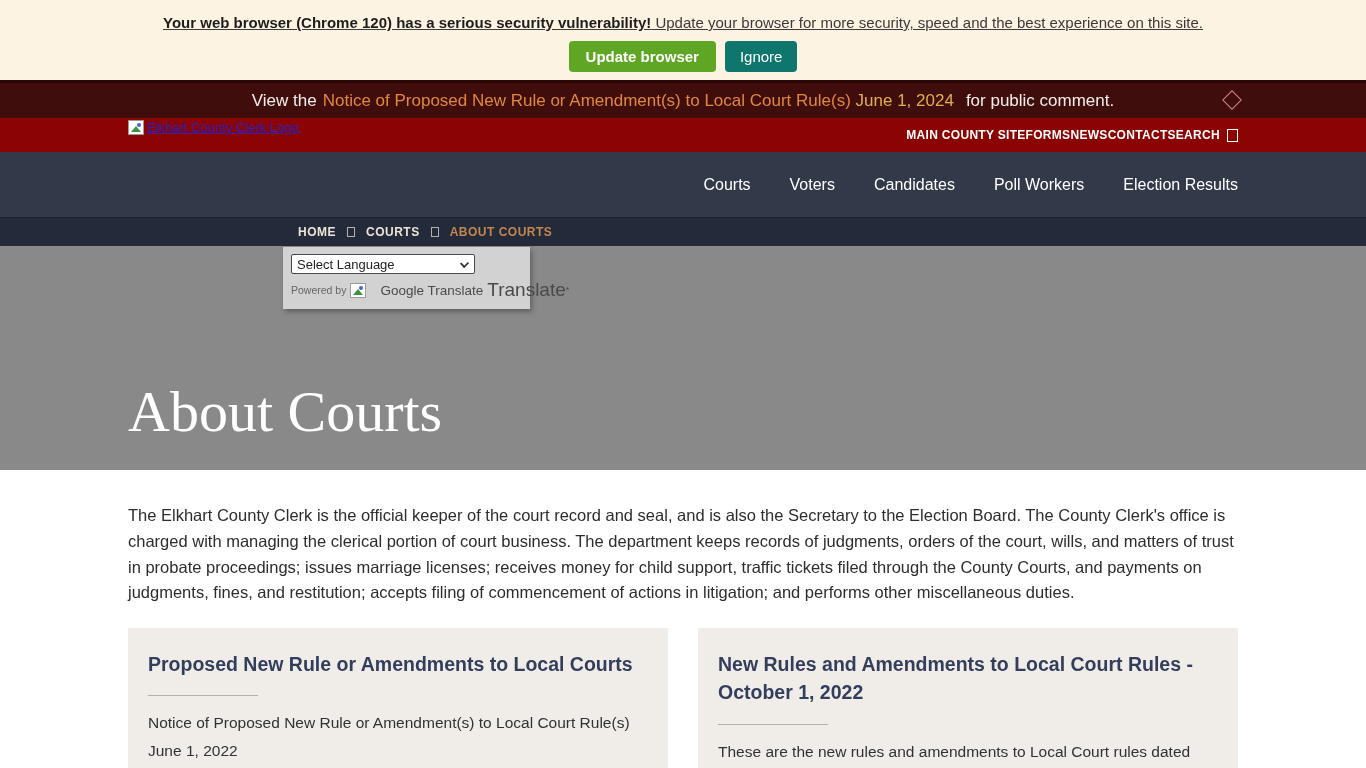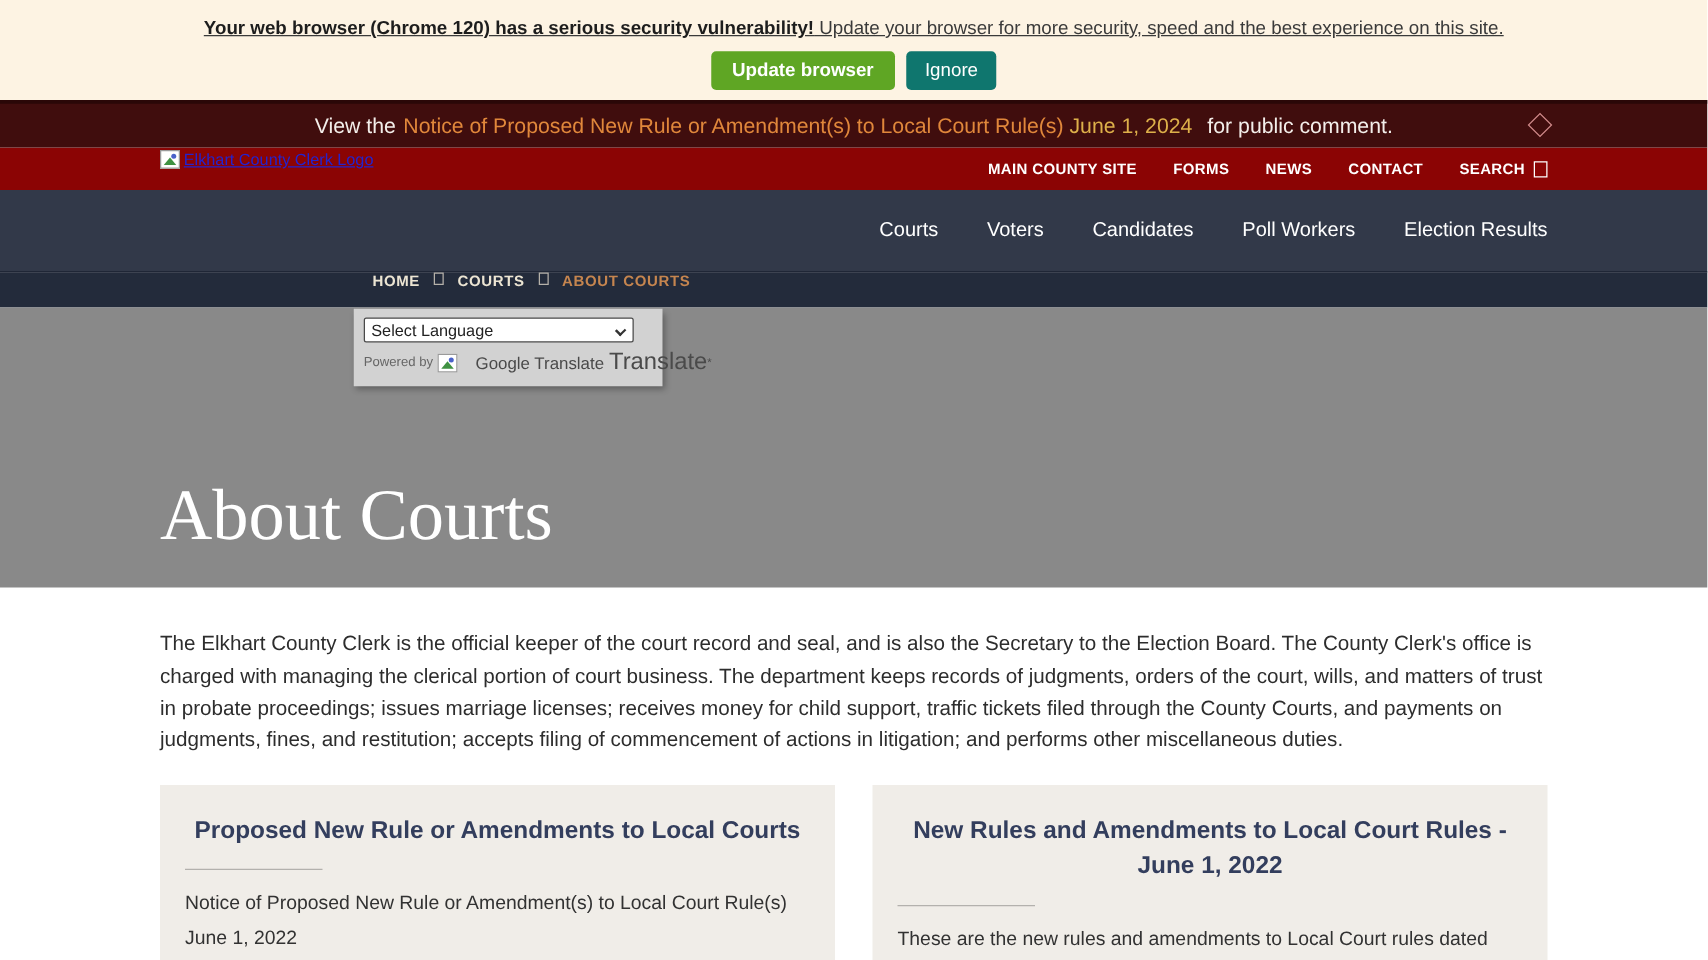--- a/index.html
+++ b/index.html
@@ -33,64 +33,64 @@
   .site-header .container { display:flex; justify-content:space-between; align-items:center; height:100%; }
   .logo-link { display:flex; align-items:center; gap:3px; align-self:flex-start; margin-top:2px;
                color:#2323cf; font-size:13px; text-decoration:underline; cursor:pointer; }
   .broken-img { width:16px; height:15px; background:#fff; border:1px solid #9a9a9a; position:relative;
                 display:inline-block; overflow:hidden; flex:none; }
   .broken-img::before { content:""; position:absolute; left:2px; bottom:2px; width:0; height:0;
                 border-left:5px solid transparent; border-right:5px solid transparent;
                 border-bottom:6px solid #3f9142; }
   .broken-img::after { content:""; position:absolute; right:2px; top:2px; width:4px; height:4px;
                 border-radius:50%; background:#4a62c9; }
-  .util-nav { display:flex; align-items:flex-end; gap:29px; }
+  .util-nav { display:flex; align-items:flex-end; }
   .util-nav .util-item { color:#fff; font-size:12px; font-weight:bold; letter-spacing:.3px;
                          cursor:pointer; display:flex; align-items:center; gap:7px; }
   .search-box-icon { display:inline-block; width:11px; height:13px; border:1.5px solid #fff; }
 
   
   .main-nav { height:66px; background:#323949; border-bottom:1px solid #1a2130; }
   .main-nav .container { height:100%; display:flex; justify-content:flex-end; align-items:center; gap:39px; }
   .main-nav .nav-item { color:#fff; font-size:16px; cursor:pointer; }
 
   
   .breadcrumb-bar { height:28px; background:#232b3b; }
-  .breadcrumb-bar .container { height:100%; display:flex; align-items:flex-start; padding-left:170px; }
+  .breadcrumb-bar .container { height:100%; display:flex; align-items:center; padding-left:170px; }
   .crumb { color:#ece5d3; font-size:12px; font-weight:bold; letter-spacing:.5px; cursor:pointer; }
   .crumb.active { color:#c5854f; cursor:default; }
   .crumb-sep { display:inline-block; width:8px; height:10px; border:1px solid #cfc9bd;
                opacity:.85; margin:0 11px; }
 
   
   .hero { height:224px; background:#898989; position:relative; }
   .hero-title { position:absolute; left:128px; top:132px; color:#fff;
                 font-family:"Liberation Serif", serif; font-weight:400; font-size:58px; }
   .gt-widget { position:absolute; left:283px; top:1px; width:247px; background:#d2d2d2;
                padding:7px 8px 8px 8px; box-shadow:2px 3px 5px rgba(0,0,0,.3); }
   .gt-select-wrap { position:relative; width:184px; }
-  .gt-select { width:216px; height:20px; background:#fff; border:1px solid #4a4a4a; border-radius:2px;
+  .gt-select { width:184px; height:20px; background:#fff; border:1px solid #4a4a4a; border-radius:2px;
                font-size:13px; color:#222; padding:0 18px 0 5px; appearance:none; -webkit-appearance:none;
                font-family:"Liberation Sans", sans-serif; }
   .gt-chevron { position:absolute; right:7px; top:5px; width:7px; height:7px; pointer-events:none;
                 border-left:2px solid #333; border-bottom:2px solid #333; transform:rotate(-45deg) scale(1,.85); }
   .gt-powered { margin-top:5px; display:flex; align-items:center; white-space:nowrap; }
   .gt-powered-label { font-size:10.5px; color:#666; margin-right:4px; }
   .gt-brand { font-size:13.5px; color:#4a4a4a; margin-left:14px; }
   .gt-brand-2 { font-size:19px; color:#4a4a4a; margin-left:4px; }
   .gt-sup { font-size:9px; color:#4a4a4a; vertical-align:super; }
 
   
   .content { background:#fff; padding-top:33px; }
   .content .paragraph { width:1110px; margin:0 auto; font-size:16.5px; line-height:25.8px; color:#2d2d2d; }
 
   .cards { width:1110px; margin:22px auto 0; display:flex; gap:30px; }
   .card { flex:1; background:#f0ede8; padding:22px 20px; height:220px; }
   .card-title { font-size:19.5px; font-weight:bold; color:#333e5d; line-height:1.45;
-                cursor:pointer;text-align:center; }
+                cursor:pointer; }
   .card-divider { width:110px; border:none; border-top:1px solid #b3b1ad; margin:17px 0 13px; }
   .card-body { font-size:15.5px; line-height:1.75; color:#323232; }
 </style>
 </head>
 <body>
 
 <div class="warn-banner">
   <div class="warn-line"><b>Your web browser (Chrome 120) has a serious security vulnerability!</b><span> Update your browser for more security, speed and the best experience on this site.</span></div>
   <div class="warn-buttons">
     <button class="btn btn-update">Update browser</button>
@@ -166,18 +166,18 @@
 <div class="content">
   <p class="paragraph">The Elkhart County Clerk is the official keeper of the court record and seal, and is also the Secretary to the Election Board.  The County Clerk's office is charged with managing the clerical portion of court business. The department keeps records of judgments, orders of the court, wills, and matters of trust in probate proceedings; issues marriage licenses; receives money for child support, traffic tickets filed through the County Courts, and payments on judgments, fines, and restitution; accepts filing of commencement of actions in litigation; and performs other miscellaneous duties.</p>
 
   <div class="cards">
     <div class="card">
       <div class="card-title">Proposed New Rule or Amendments to Local Courts</div>
       <hr class="card-divider">
       <div class="card-body">Notice of Proposed New Rule or Amendment(s) to Local Court Rule(s) June 1, 2022</div>
     </div>
     <div class="card">
-      <div class="card-title">New Rules and Amendments to Local Court Rules - June 1, 2022</div>
+      <div class="card-title">New Rules and Amendments to Local Court Rules - October 1, 2022</div>
       <hr class="card-divider">
       <div class="card-body">These are the new rules and amendments to Local Court rules dated June 1, 2022</div>
     </div>
   </div>
 </div>
 
 </body></html>

